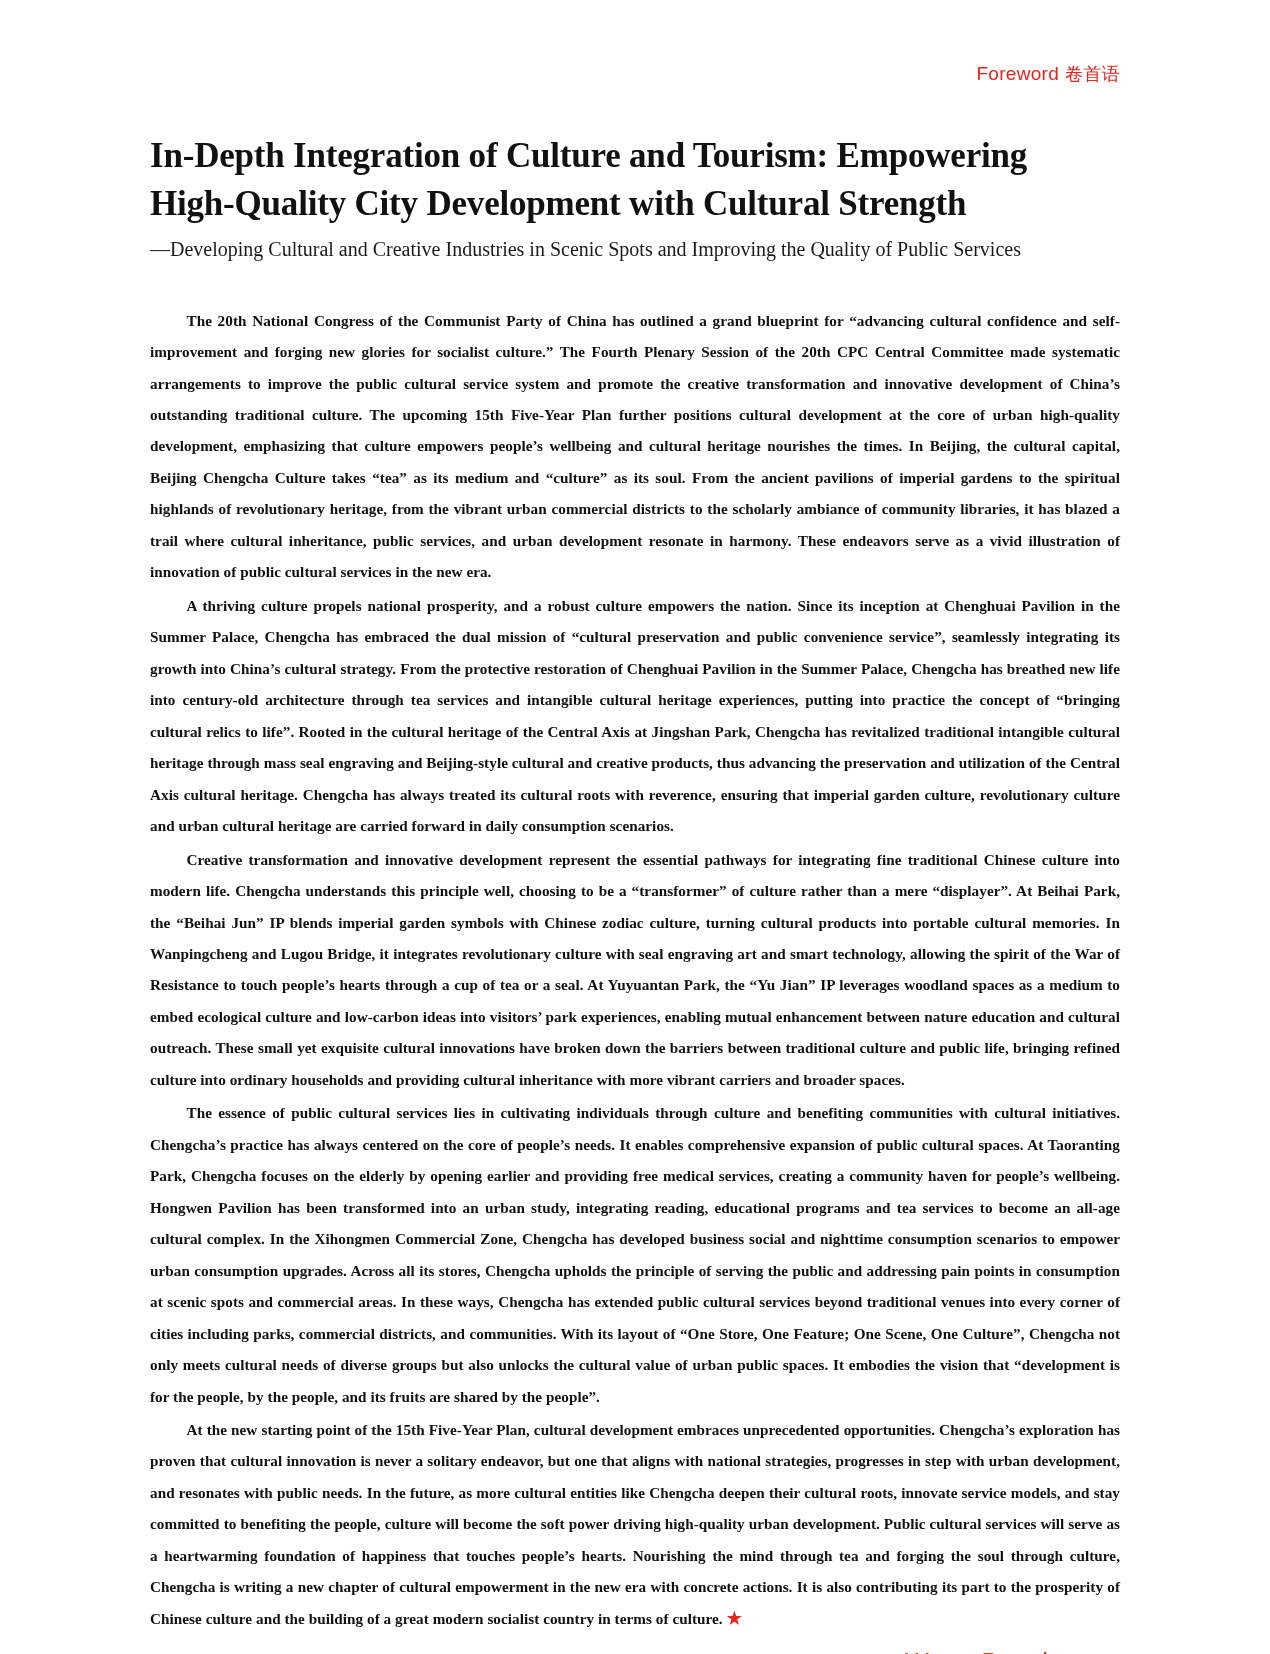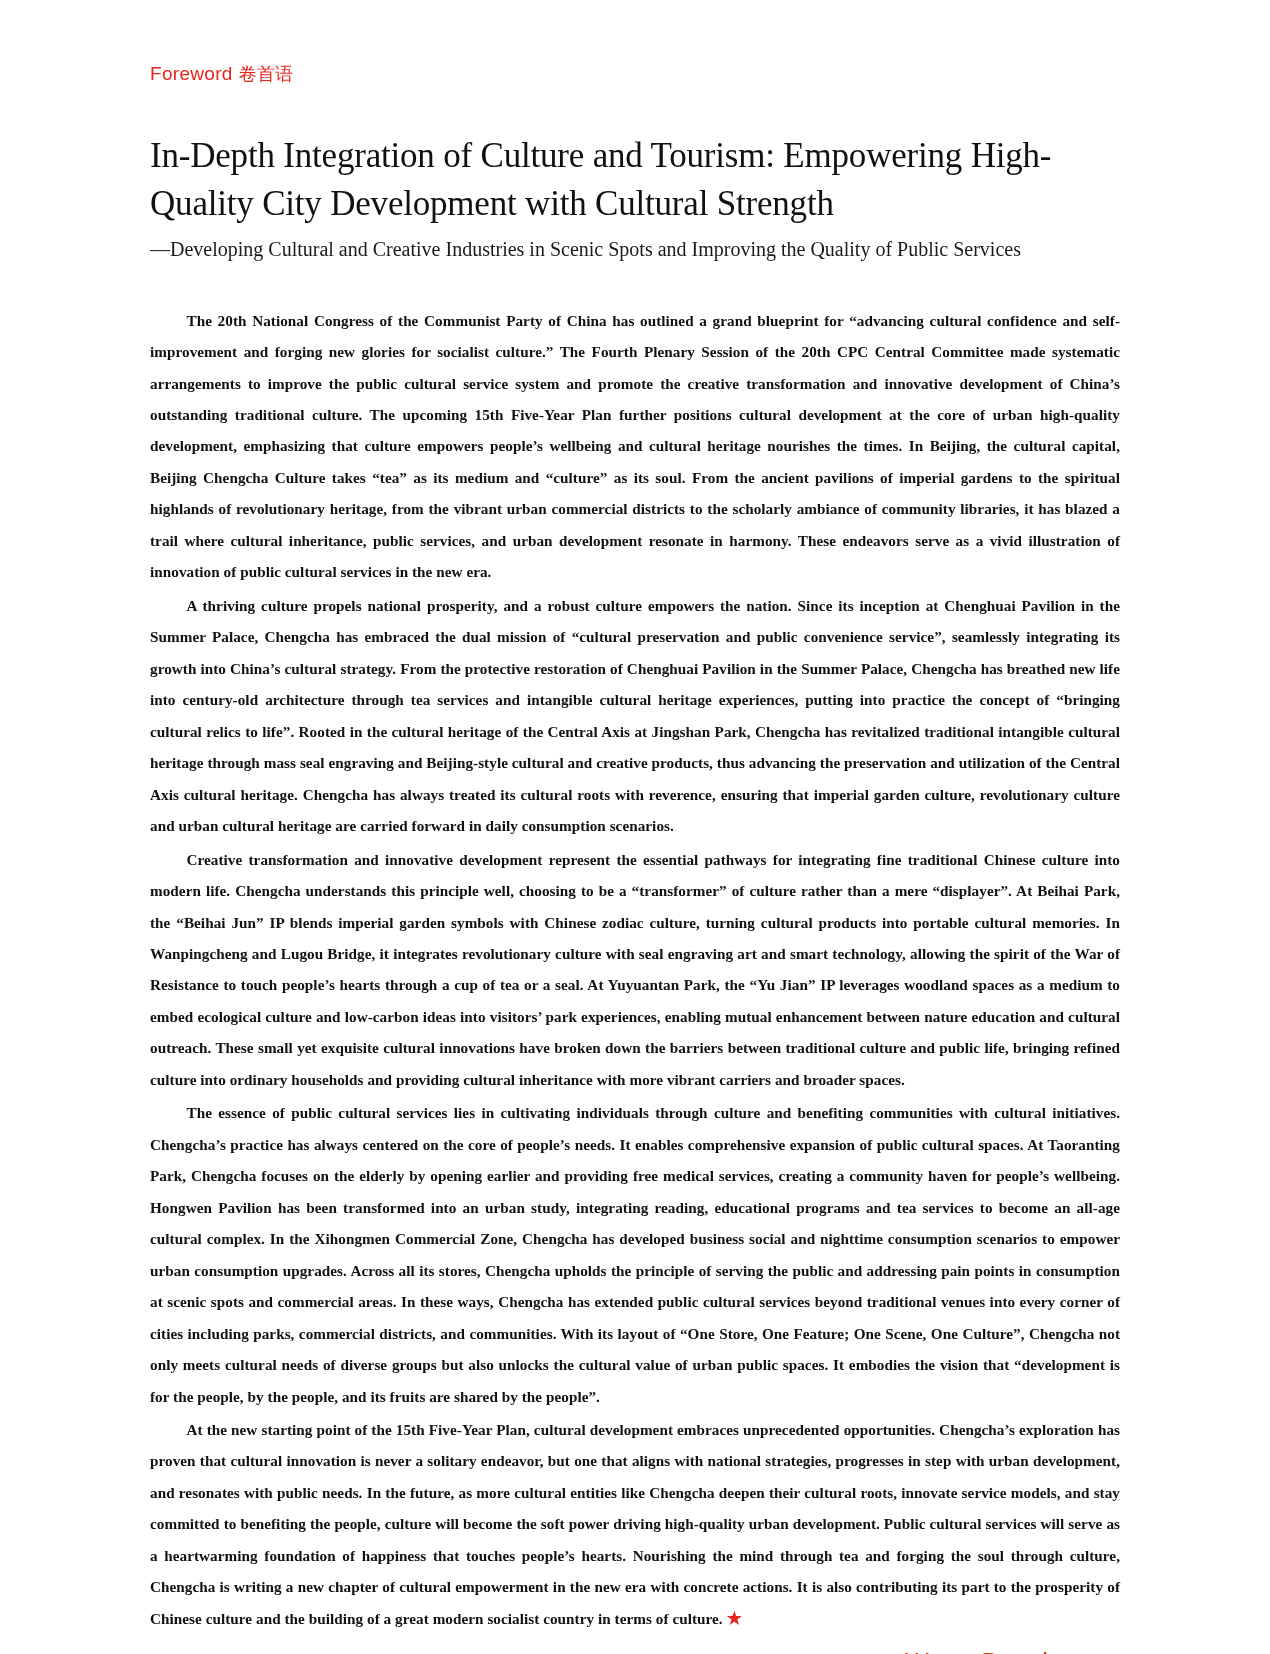--- a/index.html
+++ b/index.html
@@ -14,34 +14,35 @@
     color: #1a1a1a;
   }
   .page {
     position: relative;
     width: 1270px;
     min-height: 1654px;
     box-sizing: border-box;
     padding: 62px 150px 40px 150px;
   }
   .header-line {
+    text-align: right;
     font-family: "Liberation Sans", sans-serif;
     font-size: 19px;
     color: #e8251c;
     letter-spacing: 0.3px;
     margin-bottom: 46px;
   }
   .header-line .cn {
     font-family: "DejaVu Sans", sans-serif;
     font-size: 18px;
     margin-left: 6px;
   }
   h1.doc-title {
     font-family: "Liberation Serif", serif;
-    font-weight: normal;
+    font-weight: bold;
     font-size: 35px;
     line-height: 1.38;
     margin: 0 0 6px 0;
     letter-spacing: -0.2px;
     color: #111;
   }
   .doc-subtitle {
     font-family: "Liberation Serif", serif;
     font-size: 20px;
     line-height: 1.4;

